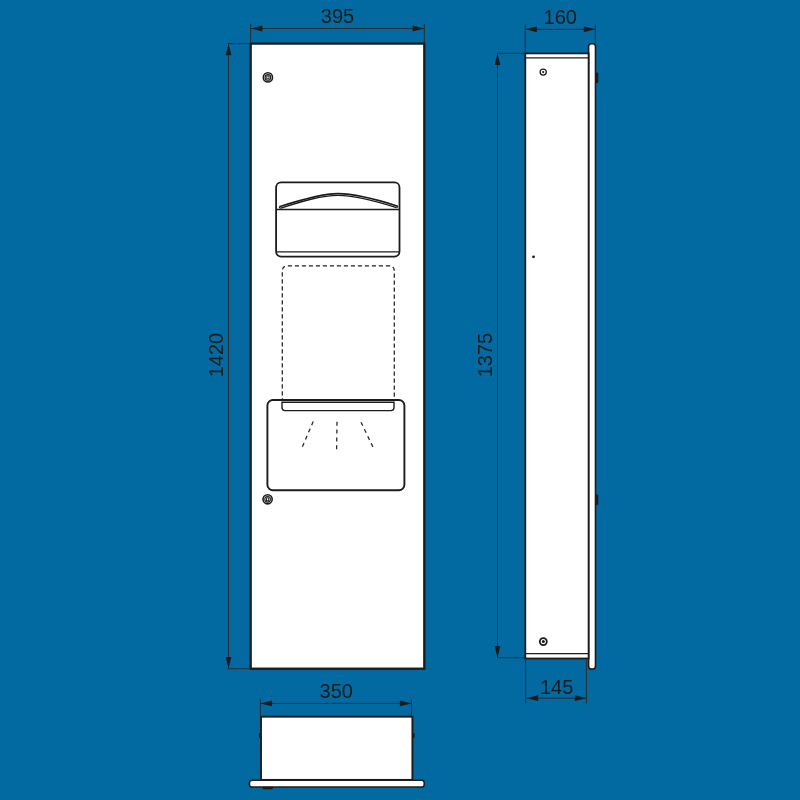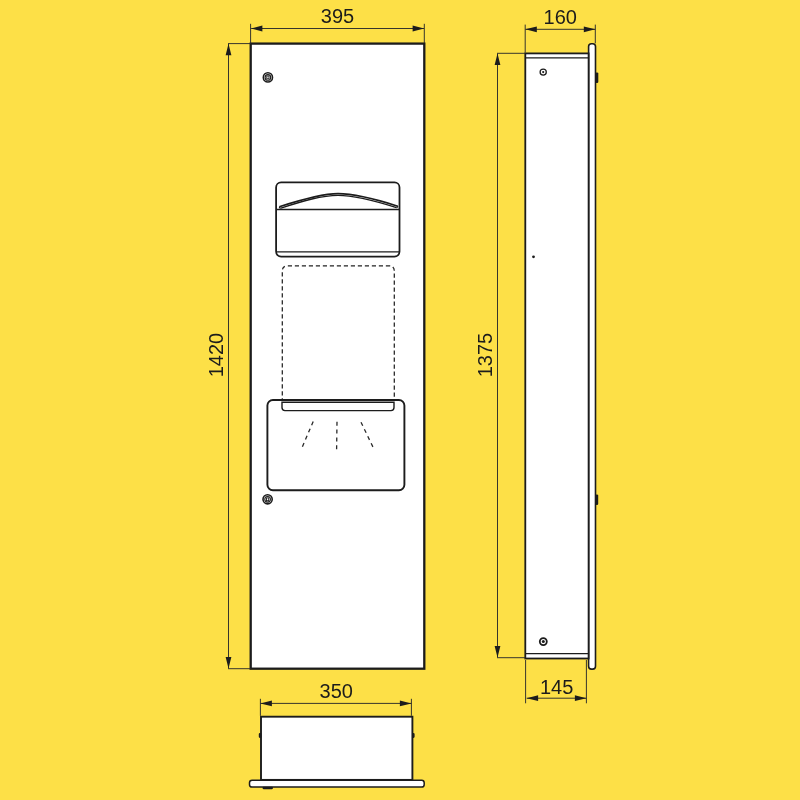--- a/index.html
+++ b/index.html
@@ -1,16 +1,16 @@
 <!DOCTYPE html>
 <html><head>
 <meta charset="utf-8">
 <style>
   html,body{margin:0;padding:0;background:#ffffff;}
-  .stage{width:800px;height:800px;position:relative;background:#fde047;}
+  .stage{width:800px;height:800px;position:relative;background:#0369a1;}
   svg{display:block;}
   text{font-family:"Liberation Sans", sans-serif;fill:#1c1c1c;}
 </style>
 </head>
 <body>
 <div class="stage">
 <svg width="800" height="800" viewBox="0 0 800 800">
 
   <rect x="250.7" y="43.6" width="173.6" height="625.1" fill="#ffffff" stroke="#1c1c1c" stroke-width="2.3"></rect>
 

